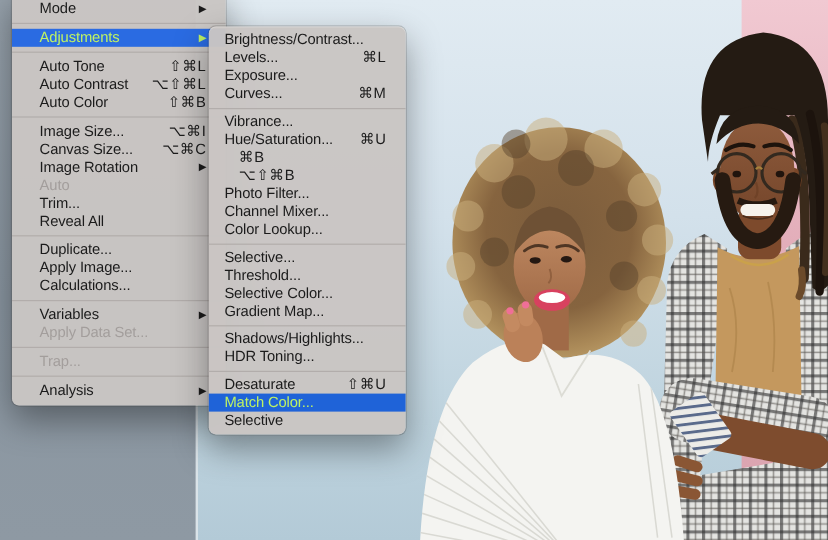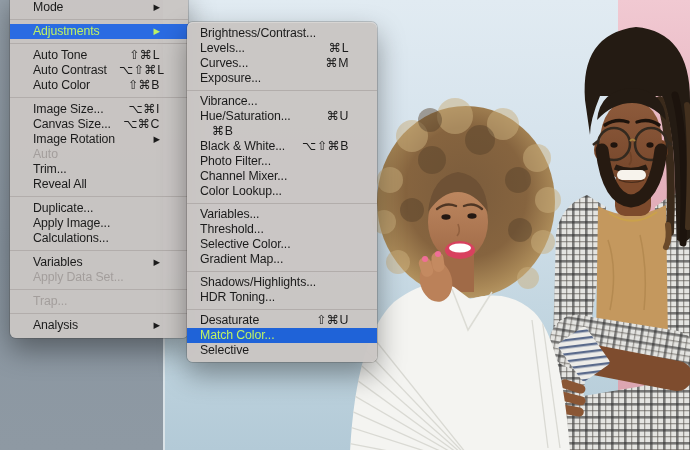--- a/index.html
+++ b/index.html
@@ -15,22 +15,22 @@
     background:linear-gradient(180deg,#96a1ab 0%,#8a96a1 55%,#8e99a3 100%);
     border-right:2px solid rgba(232,240,245,.85)}
   .wall-pink{position:absolute;left:618px;top:0;width:72px;height:450px;
     background:linear-gradient(180deg,#f1c9d2 0%,#e3aeba 45%,#d9a2ae 100%)}
   svg.people{position:absolute;left:0;top:0}
 
   .menu{position:absolute;background:rgba(201,197,195,.97);border-radius:6px;
     box-shadow:inset 0 1px 0 rgba(255,255,255,.25),0 0 0 1px rgba(60,55,52,.22),0 12px 28px rgba(0,0,0,.38);}
   #image-menu{left:10px;top:-8px;width:178px;padding:8px 0 5px;
     border-top-left-radius:0;border-top-right-radius:0}
-  #adjustments-menu{left:187px;top:22px;width:190px;padding:4px 0;z-index:2}
-  .mi{display:flex;align-items:center;height:15px;padding:0 28px 0 23px;
+  #adjustments-menu{left:174px;top:22px;width:164px;padding:4px 0;z-index:2}
+  .mi{display:flex;align-items:center;height:15px;padding:0 16px 0 23px;
     font-size:12.3px;line-height:15px;color:var(--menu-text,#1b1b1b);
     letter-spacing:-.1px;white-space:nowrap;cursor:default}
   #adjustments-menu .mi{padding-left:13px}
   .mi .lab{flex:1 1 auto}
   .mi .sc{margin-left:12px;letter-spacing:.5px}
   .mi .ar{margin-left:12px;font-size:8.5px}
   .mi.dis{color:var(--disabled-text,#a39e9c)}
   .mi.hl{background:var(--highlight,#2767df);color:#bef264}
   #adjustments-menu .mi.hl{background:var(--highlight-match,#1f63d8)}
   .sep{height:1px;background:var(--separator,#b3aeac);margin:4px 0}
@@ -259,53 +259,52 @@
     </div>
   <div class="menu" id="adjustments-menu">
       <div class="mi">
         <span class="lab">Brightness/Contrast...</span>
       </div>
       <div class="mi">
         <span class="lab">Levels...</span>
         <span class="sc">⌘L</span>
       </div>
       <div class="mi">
+        <span class="lab">Exposure...</span>
+      </div>
+      <div class="mi">
         <span class="lab">Curves...</span>
         <span class="sc">⌘M</span>
       </div>
-      <div class="mi">
-        <span class="lab">Exposure...</span>
-      </div>
       <div class="sep"></div>
       <div class="mi">
         <span class="lab">Vibrance...</span>
       </div>
       <div class="mi">
         <span class="lab">Hue/Saturation...</span>
         <span class="sc">⌘U</span>
       </div>
       <div class="mi">
         <span class="sc">⌘B</span>
       </div>
       <div class="mi">
-        <span class="lab">Black &amp; White...</span>
         <span class="sc">⌥⇧⌘B</span>
       </div>
       <div class="mi">
         <span class="lab">Photo Filter...</span>
       </div>
       <div class="mi">
         <span class="lab">Channel Mixer...</span>
       </div>
       <div class="mi">
         <span class="lab">Color Lookup...</span>
       </div>
       <div class="sep"></div>
       <div class="mi">
-        <span class="lab">Variables...</span>
+        <span class="lab">Selective...</span>
       </div>
       <div class="mi">
         <span class="lab">Threshold...</span>
       </div>
       <div class="mi">
         <span class="lab">Selective Color...</span>
       </div>
       <div class="mi">
         <span class="lab">Gradient Map...</span>
       </div>

